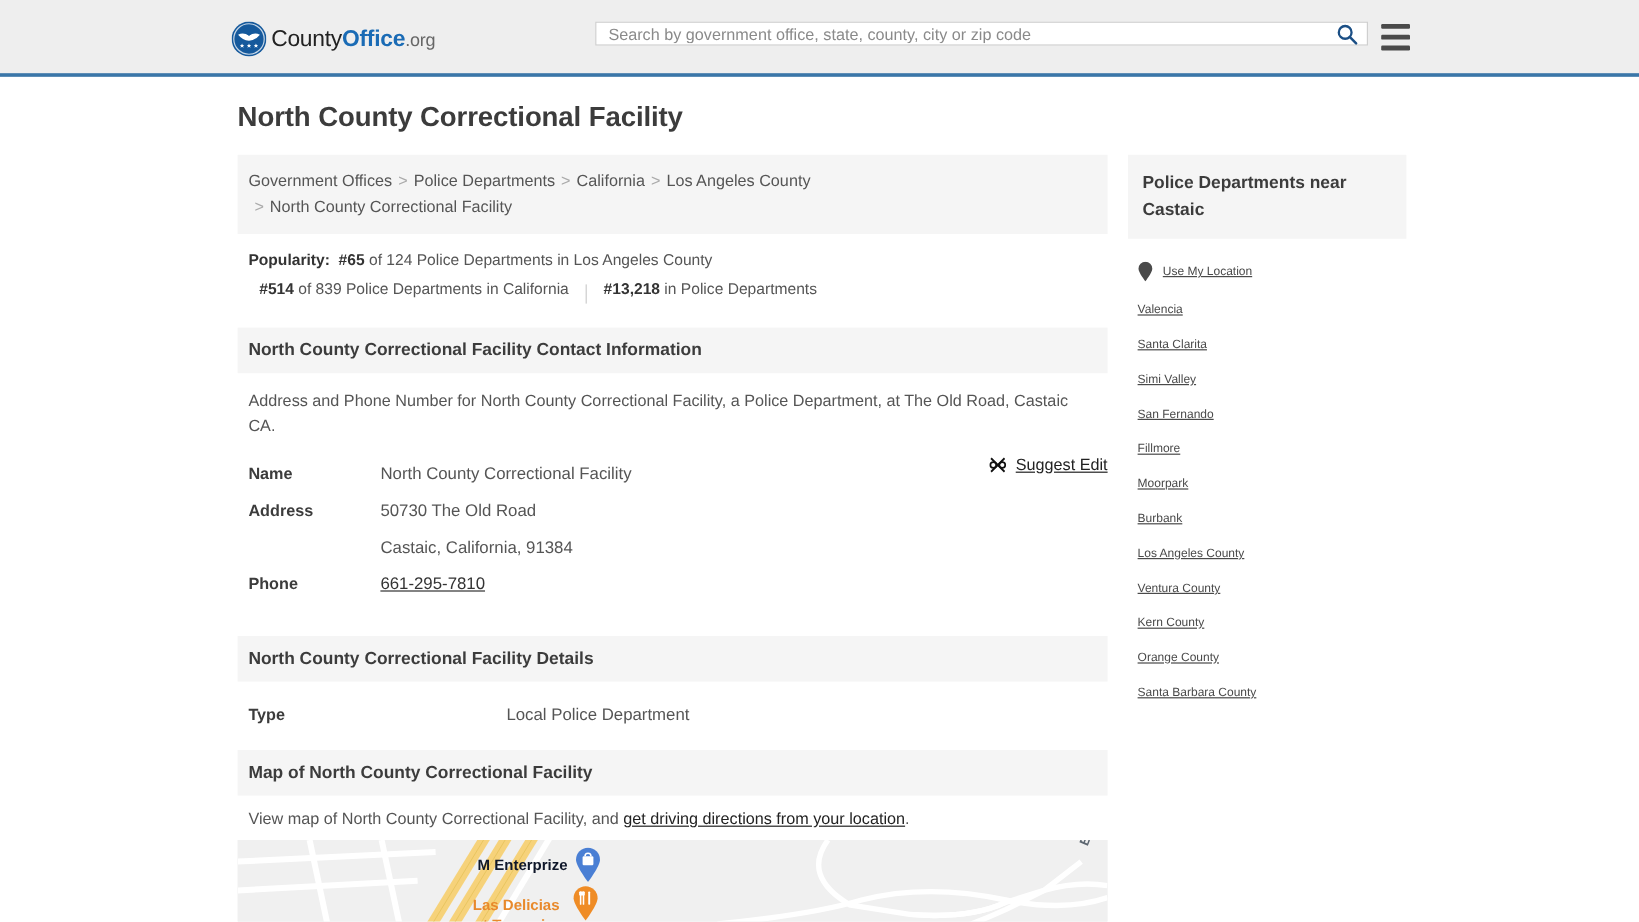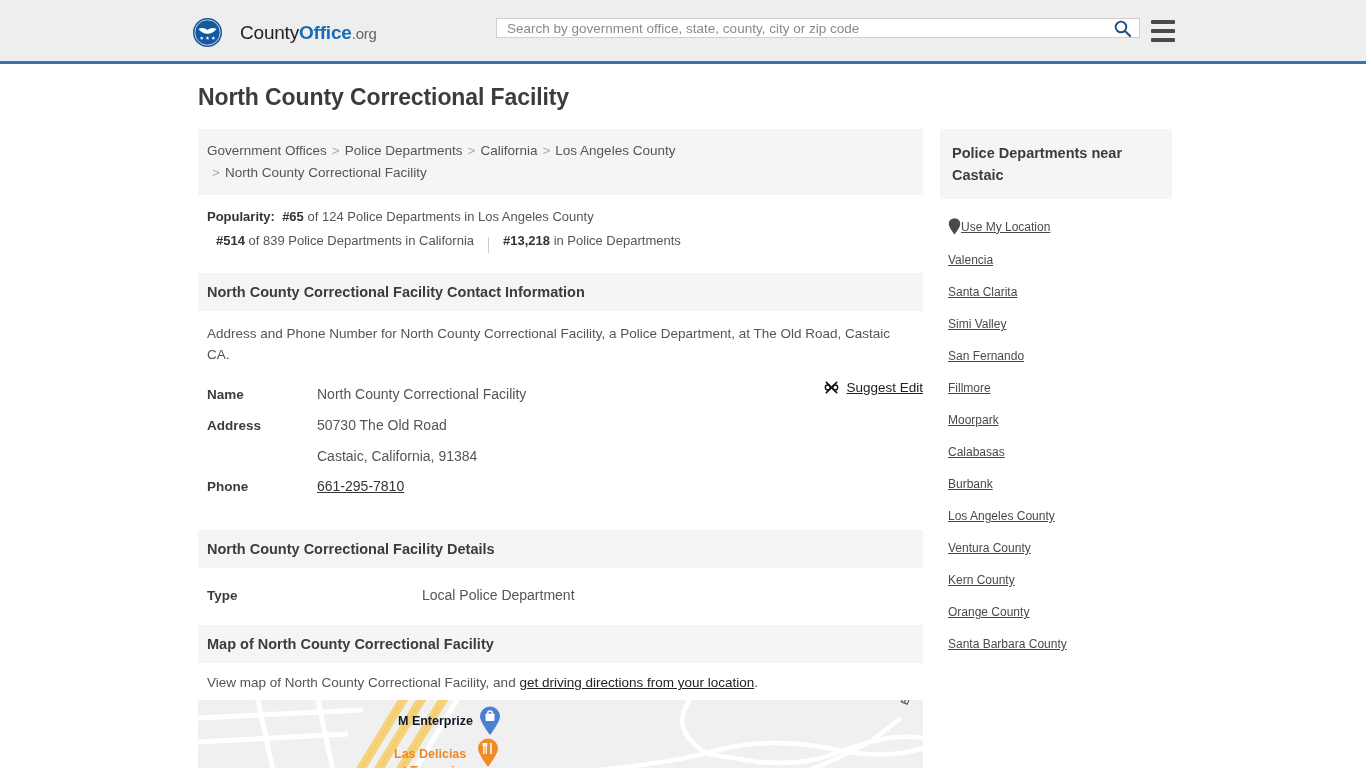--- a/index.html
+++ b/index.html
@@ -13,21 +13,21 @@
 
   
   .header {
     position: relative;
     width: 1366px; height: 64px;
     background: #eeeeee;
     border-bottom: 3px solid #3a76a8;
   }
   .logo-wrap {
     position: absolute; left: 193px; top: 18px;
-    display: flex; align-items: center; gap: 18px;
+    display: flex; align-items: center; gap: 4px;
   }
   .logo-mark { width: 29px; height: 29px; display: block; }
   .logo-text {
     font-size: 19px; letter-spacing: -0.2px;
     color: #222; white-space: nowrap;
   }
   .logo-text .b { color: #1a6bb5; font-weight: bold; }
   .logo-text .n { font-weight: normal; }
   .logo-text .tld { color: #666; font-size: 15px; }
 
@@ -144,23 +144,23 @@
 
   
   .side-head {
     background: #f5f5f5;
     padding: 13px 12px;
     font-size: 14.5px; font-weight: bold; color: #3c3c3c;
     line-height: 22px;
   }
   .side-list { padding-top: 10px; }
   .side-item {
-    display: flex; align-items: center; 
+    display: flex; align-items: center; gap: 8px;
     padding: 9px 12px 9px 8px;
-    font-size: 12px;
+    font-size: 10px;
   }
   .side-item a { color: #4a4a4a; text-decoration: underline; cursor: pointer; }
 </style>
 </head>
 <body>
 
 <div class="header">
 
   <div class="logo-wrap">
     <svg class="logo-mark" viewBox="0 0 32 32">
@@ -343,23 +343,20 @@
       <div class="side-item">
         <a>San Fernando</a>
         </div>
       <div class="side-item">
         <a>Fillmore</a>
         </div>
       <div class="side-item">
         <a>Moorpark</a>
         </div>
       <div class="side-item">
-        <a>Calabasas</a>
-        </div>
-      <div class="side-item">
         <a>Burbank</a>
         </div>
       <div class="side-item">
         <a>Los Angeles County</a>
         </div>
       <div class="side-item">
         <a>Ventura County</a>
         </div>
       <div class="side-item">
         <a>Kern County</a>

